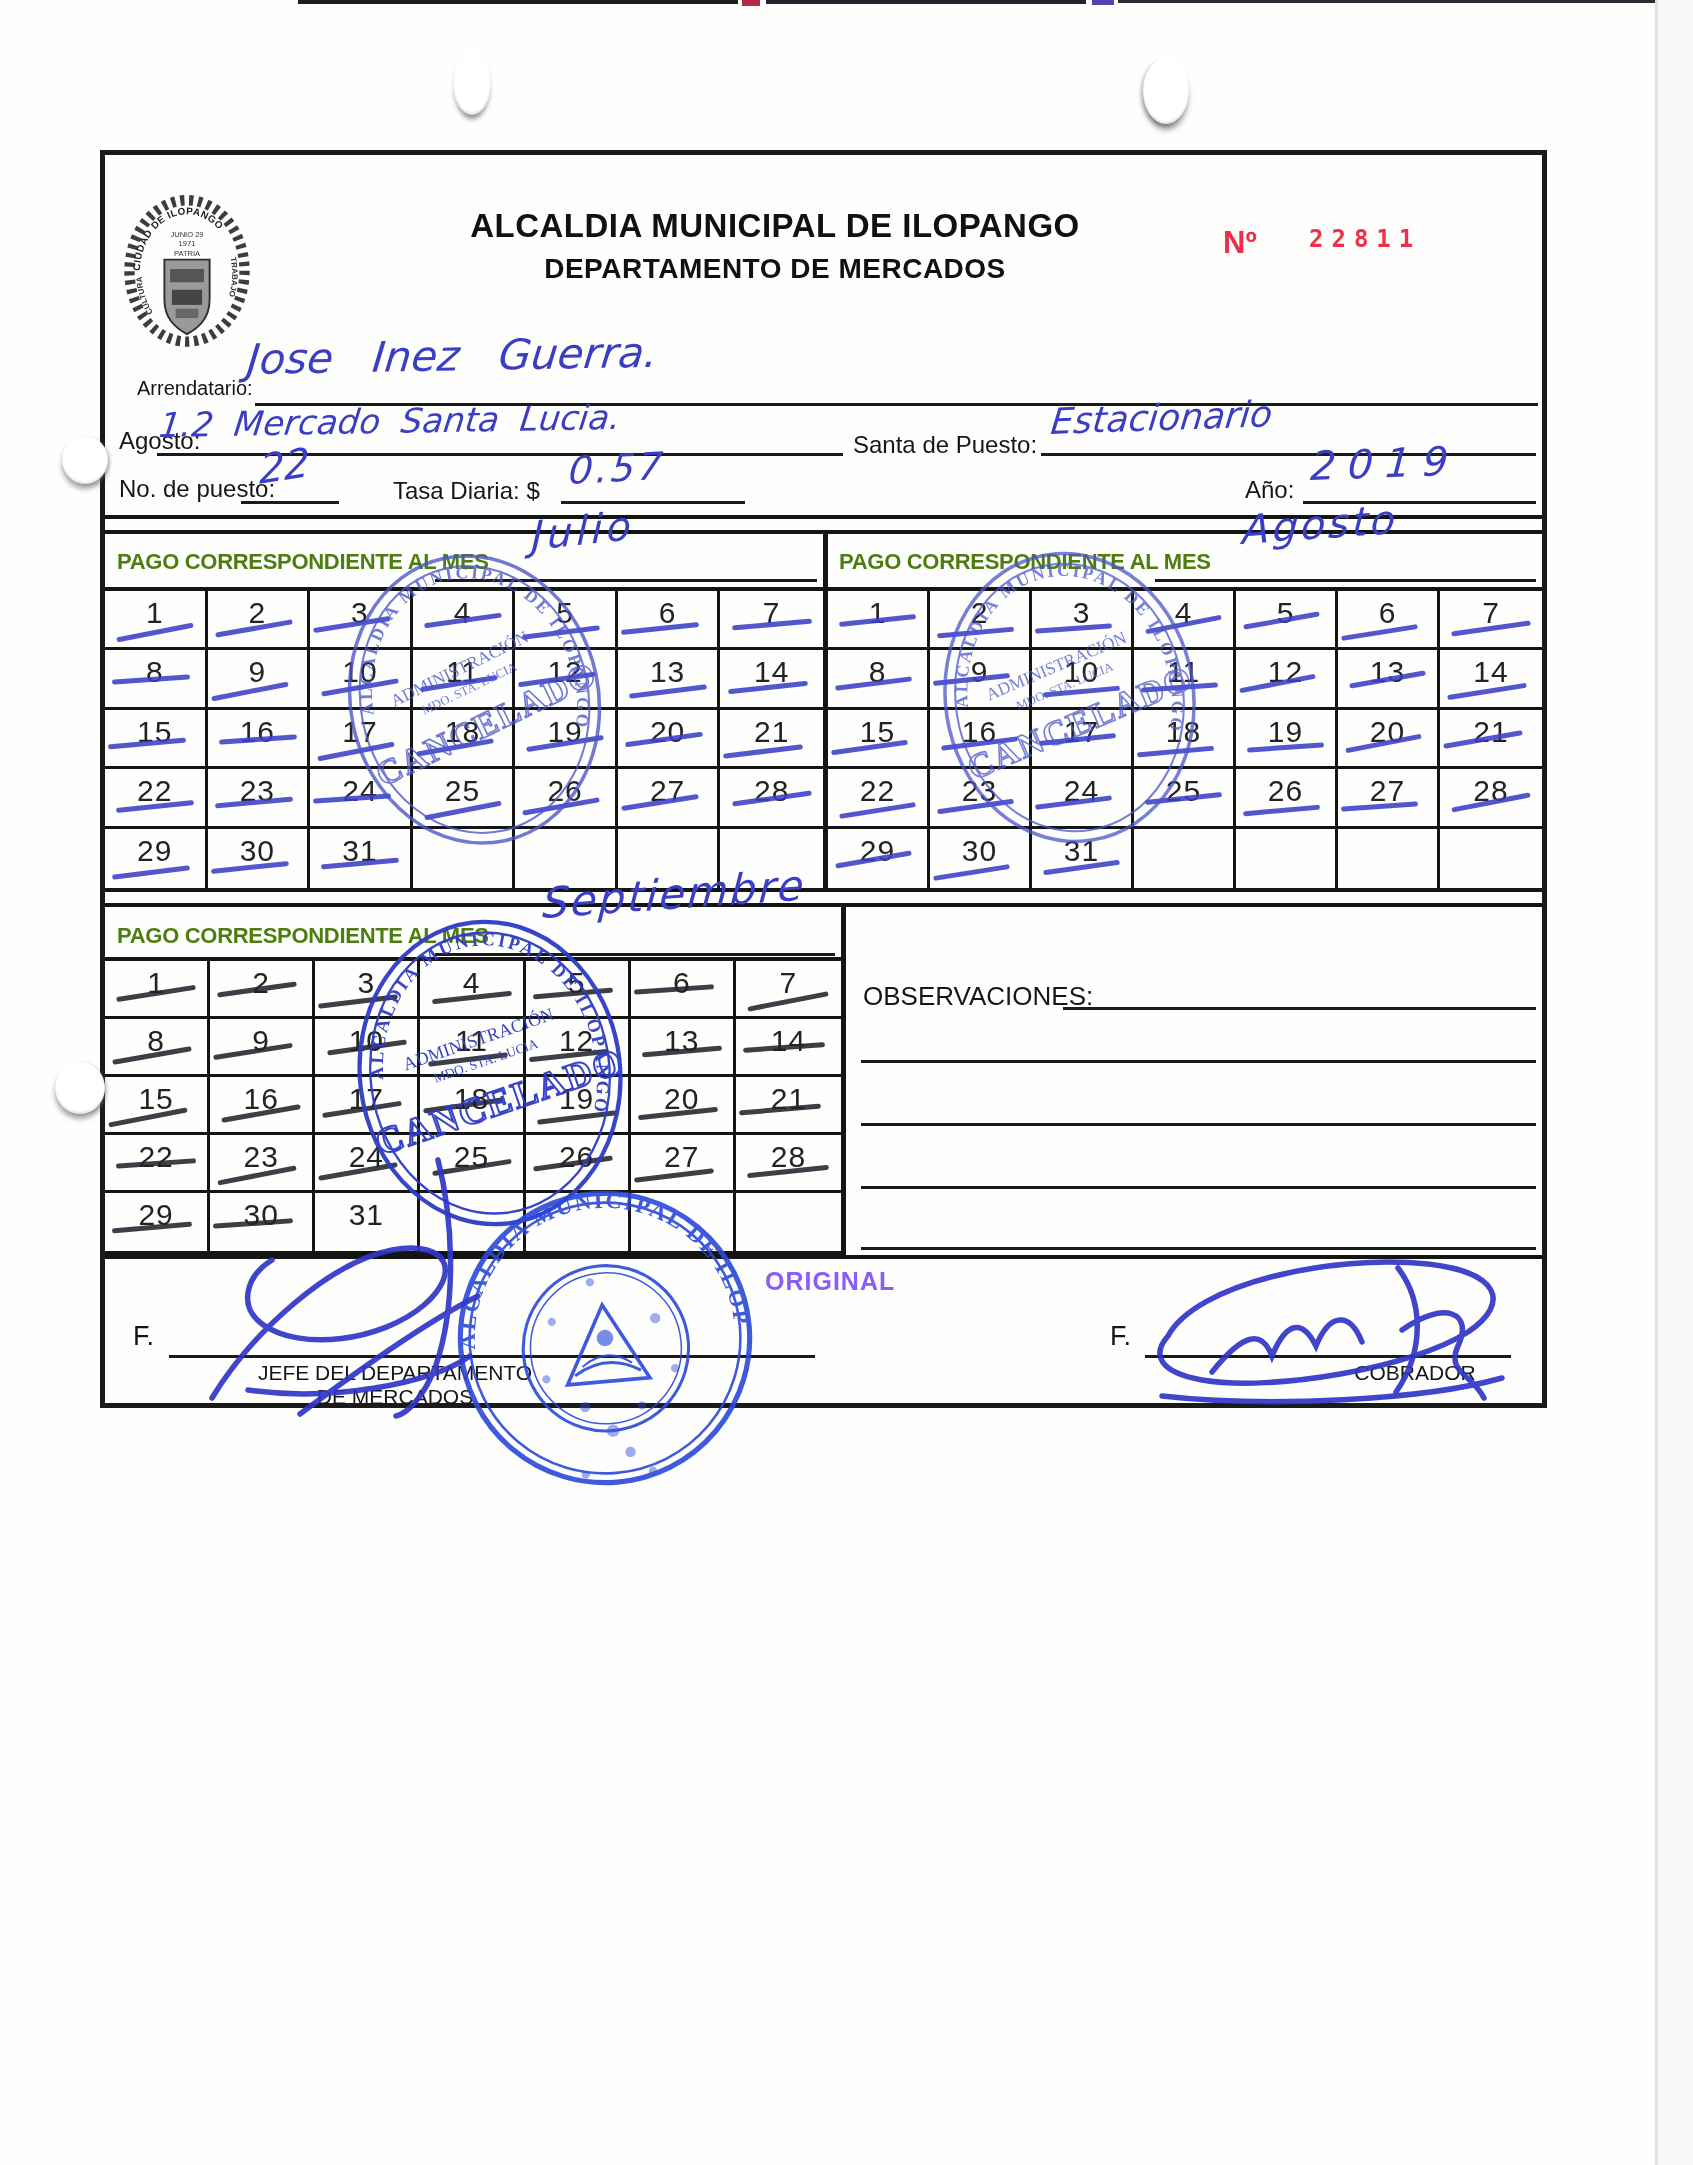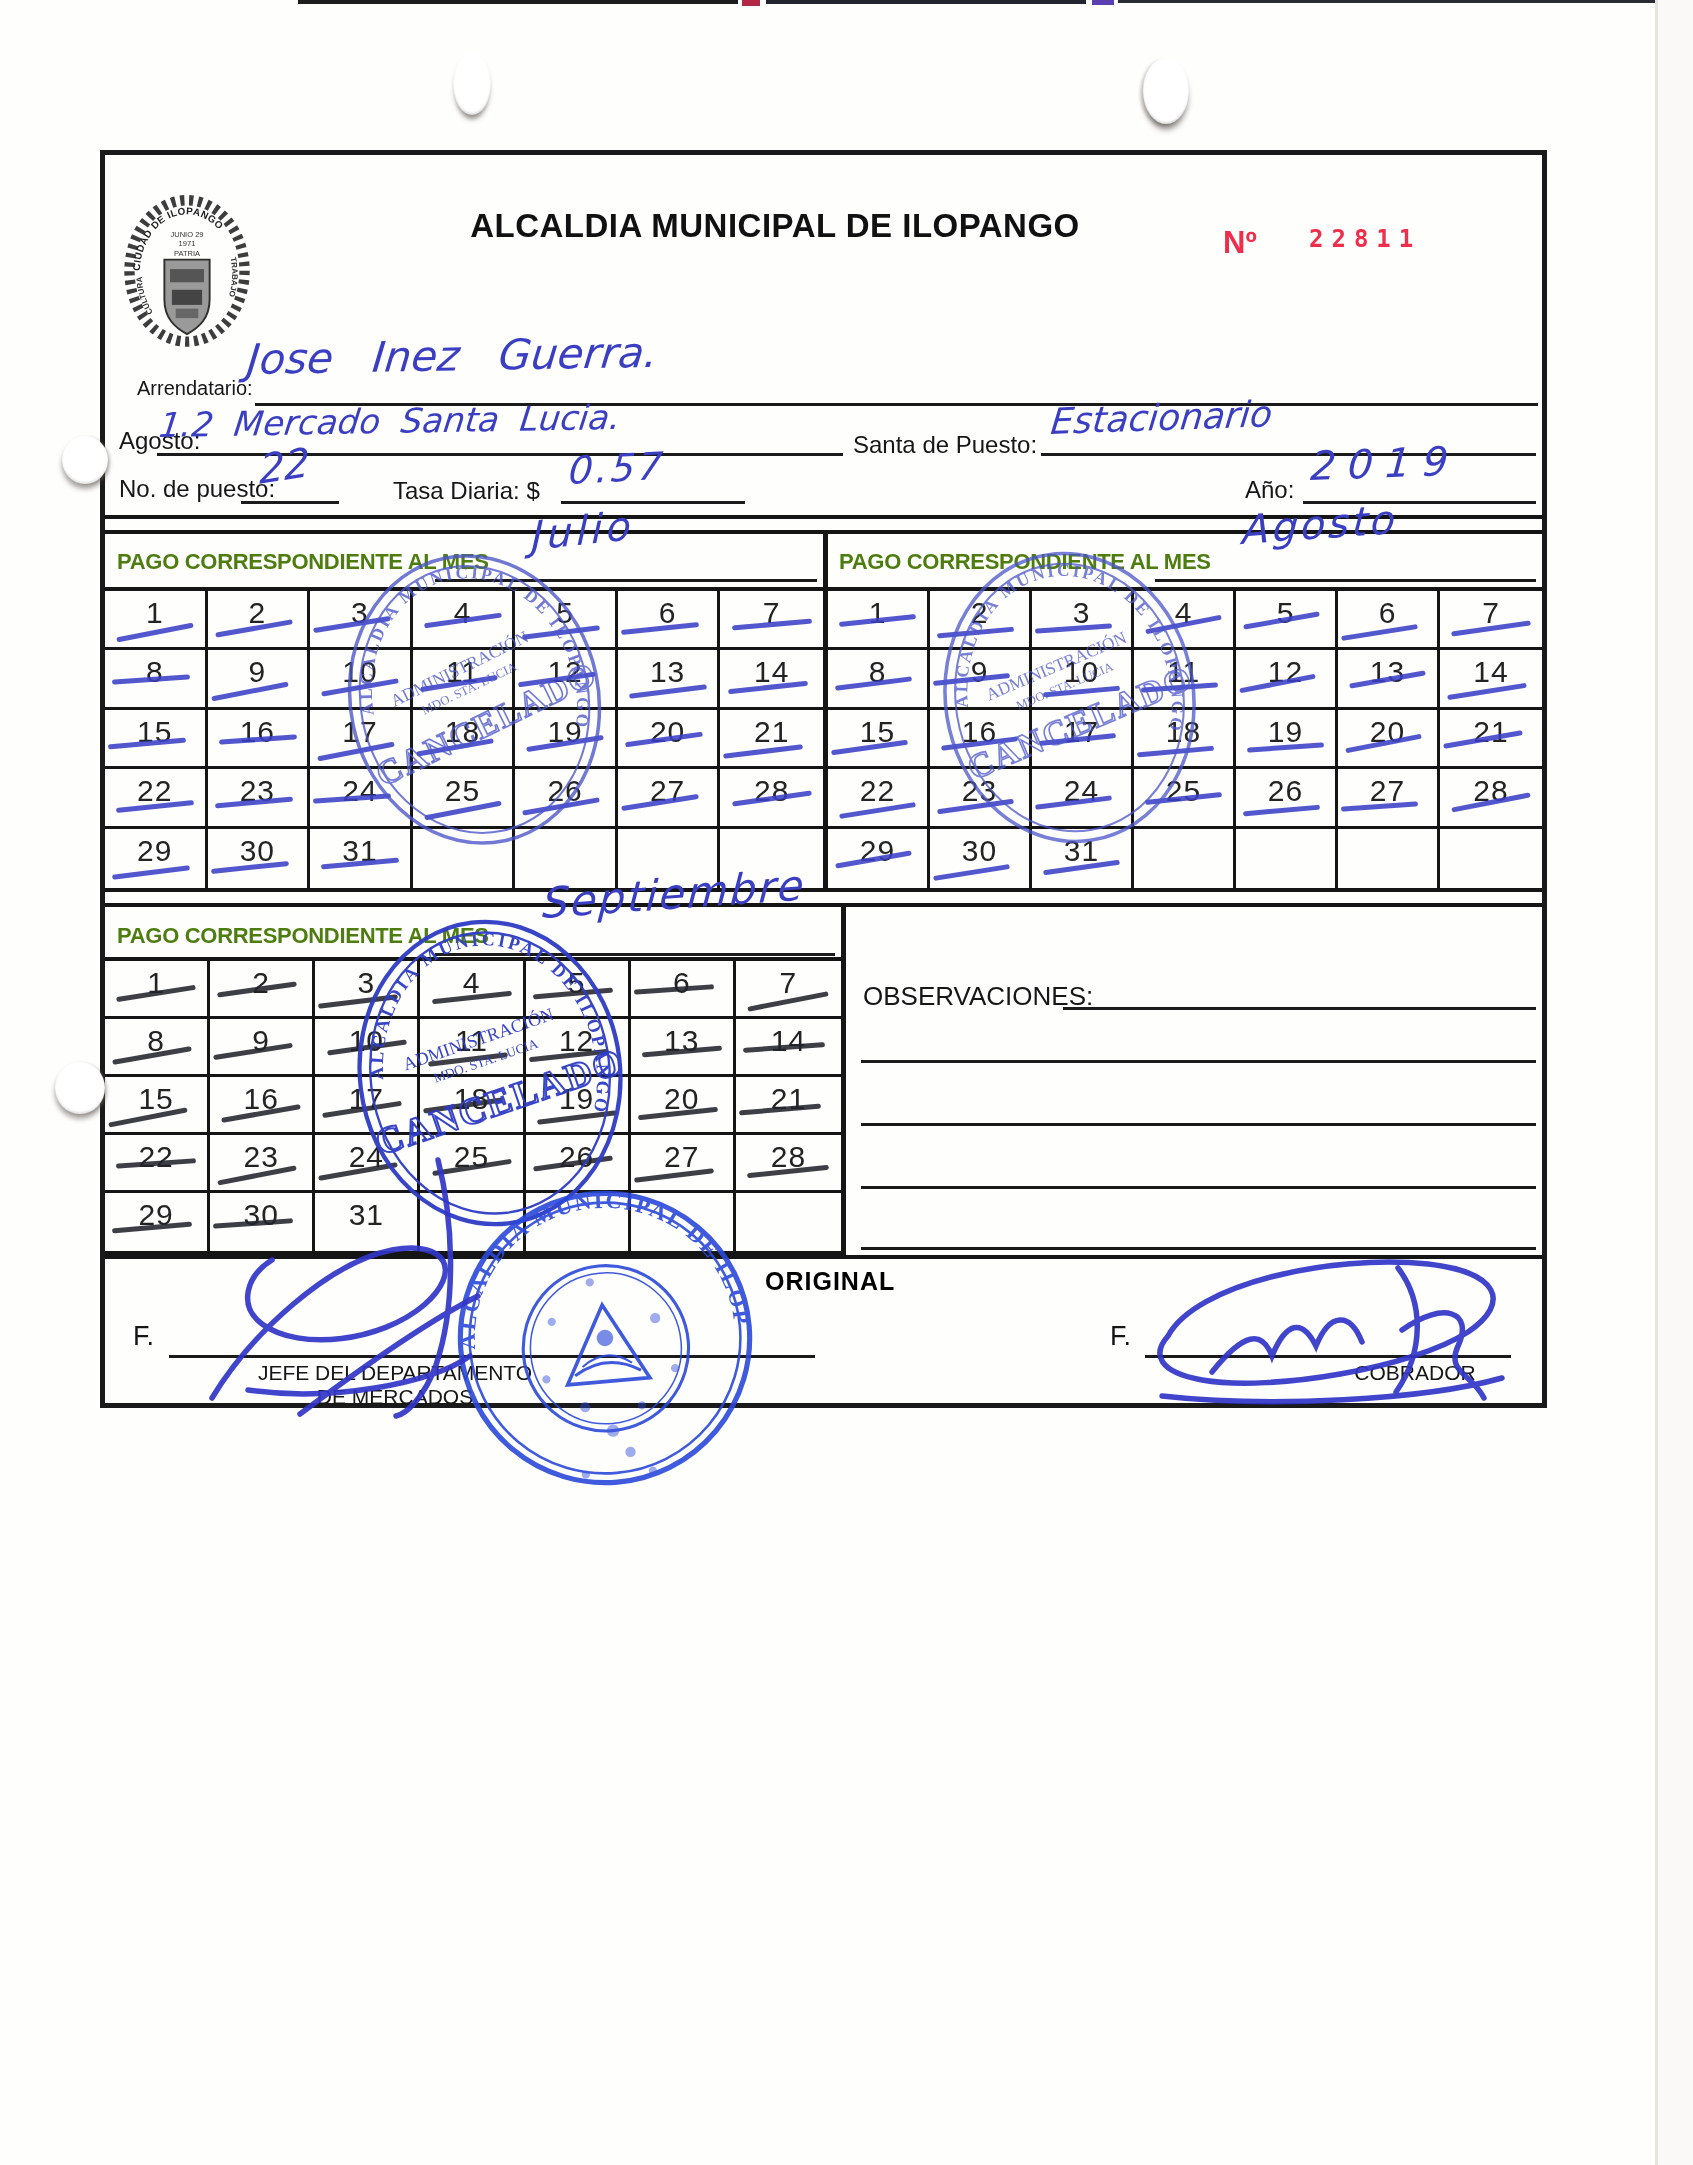--- a/index.html
+++ b/index.html
@@ -42,21 +42,21 @@
   .panel-label{position:absolute;font-size:22px;font-weight:700;letter-spacing:-.3px;color:#4d7c0f;}
 
   
   .hw{position:absolute;font-family:"DejaVu Sans",sans-serif;font-style:italic;color:#3a3ec2;
       white-space:nowrap;transform-origin:left bottom;z-index:8;}
 
   .stamp{position:absolute;z-index:12;}
   .stamp text{font-family:"Liberation Serif",serif;}
   .sig-overlay{position:absolute;left:0;top:0;z-index:25;pointer-events:none;}
 
-  .red{color:#000000;}
+  .red{color:#8b5cf6;}
   .role{position:absolute;font-size:21px;color:#161616;text-align:center;}
 </style>
 </head>
 <body>
 
 <div class="streak abs" style="left:298px;width:440px;height:4px;background:#1d1d1d;"></div>
 <div class="streak abs" style="left:742px;width:18px;height:6px;background:#b42846;"></div>
 <div class="streak abs" style="left:766px;width:320px;height:4px;background:#232330;"></div>
 <div class="streak abs" style="left:1092px;width:22px;height:5px;background:#5a3fb0;"></div>
 <div class="streak abs" style="left:1118px;width:562px;height:3px;background:#2a2a33;"></div>
@@ -84,20 +84,21 @@
     <rect x="54" y="104" width="32" height="16" fill="#444"></rect>
     <rect x="58" y="124" width="24" height="10" fill="#666"></rect>
     <path id="sealL" d="M 34,128 A 52,64 0 0 1 24,70" fill="none"></path>
     <text font-size="8.5" fill="#2e2e2e" font-weight="bold"><textPath href="#sealL">CULTURA</textPath></text>
     <path id="sealR" d="M 116,70 A 52,64 0 0 1 106,128" fill="none"></path>
     <text font-size="8.5" fill="#2e2e2e" font-weight="bold"><textPath href="#sealR">TRABAJO</textPath></text>
   </svg>
 
   <div class="title-block">
     <div class="title-1">ALCALDIA MUNICIPAL DE ILOPANGO</div>
+    <div class="title-2">DEPARTAMENTO DE MERCADOS</div>
   </div>
   <div class="doc-no-label">Nº</div>
   <div class="doc-no-value">22811</div>
 
   <span class="lbl" style="left:32px;top:222px;font-size:20px;">Arrendatario:</span>
   <div class="uline" style="left:150px;right:4px;top:248px;"></div>
   <span class="hw" style="left:140px;top:180px;font-size:42px;word-spacing:26px;transform:rotate(-1deg) skewX(-7deg);">Jose Inez Guerra.</span>
 
   <span class="lbl" style="left:14px;top:272px;font-size:24px;">Agosto:</span>
   <div class="uline" style="left:52px;top:298px;width:686px;"></div>

